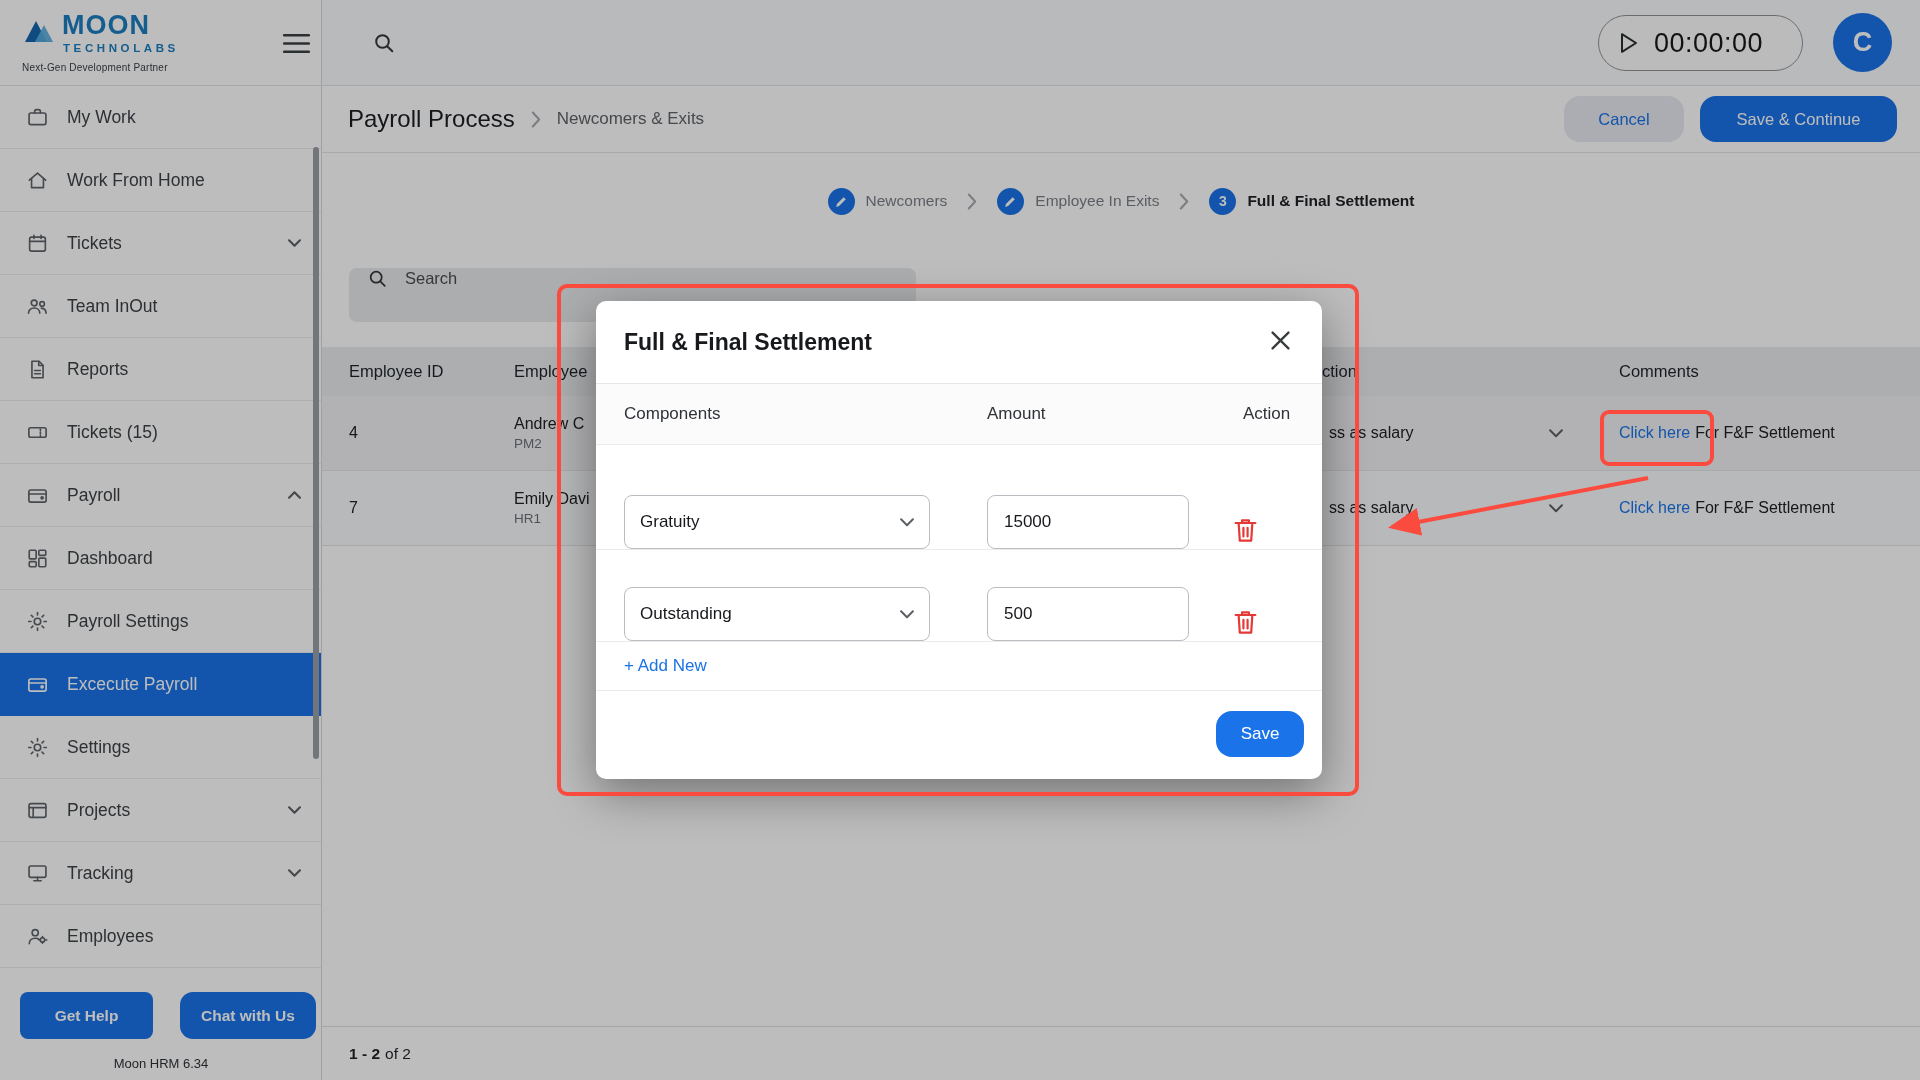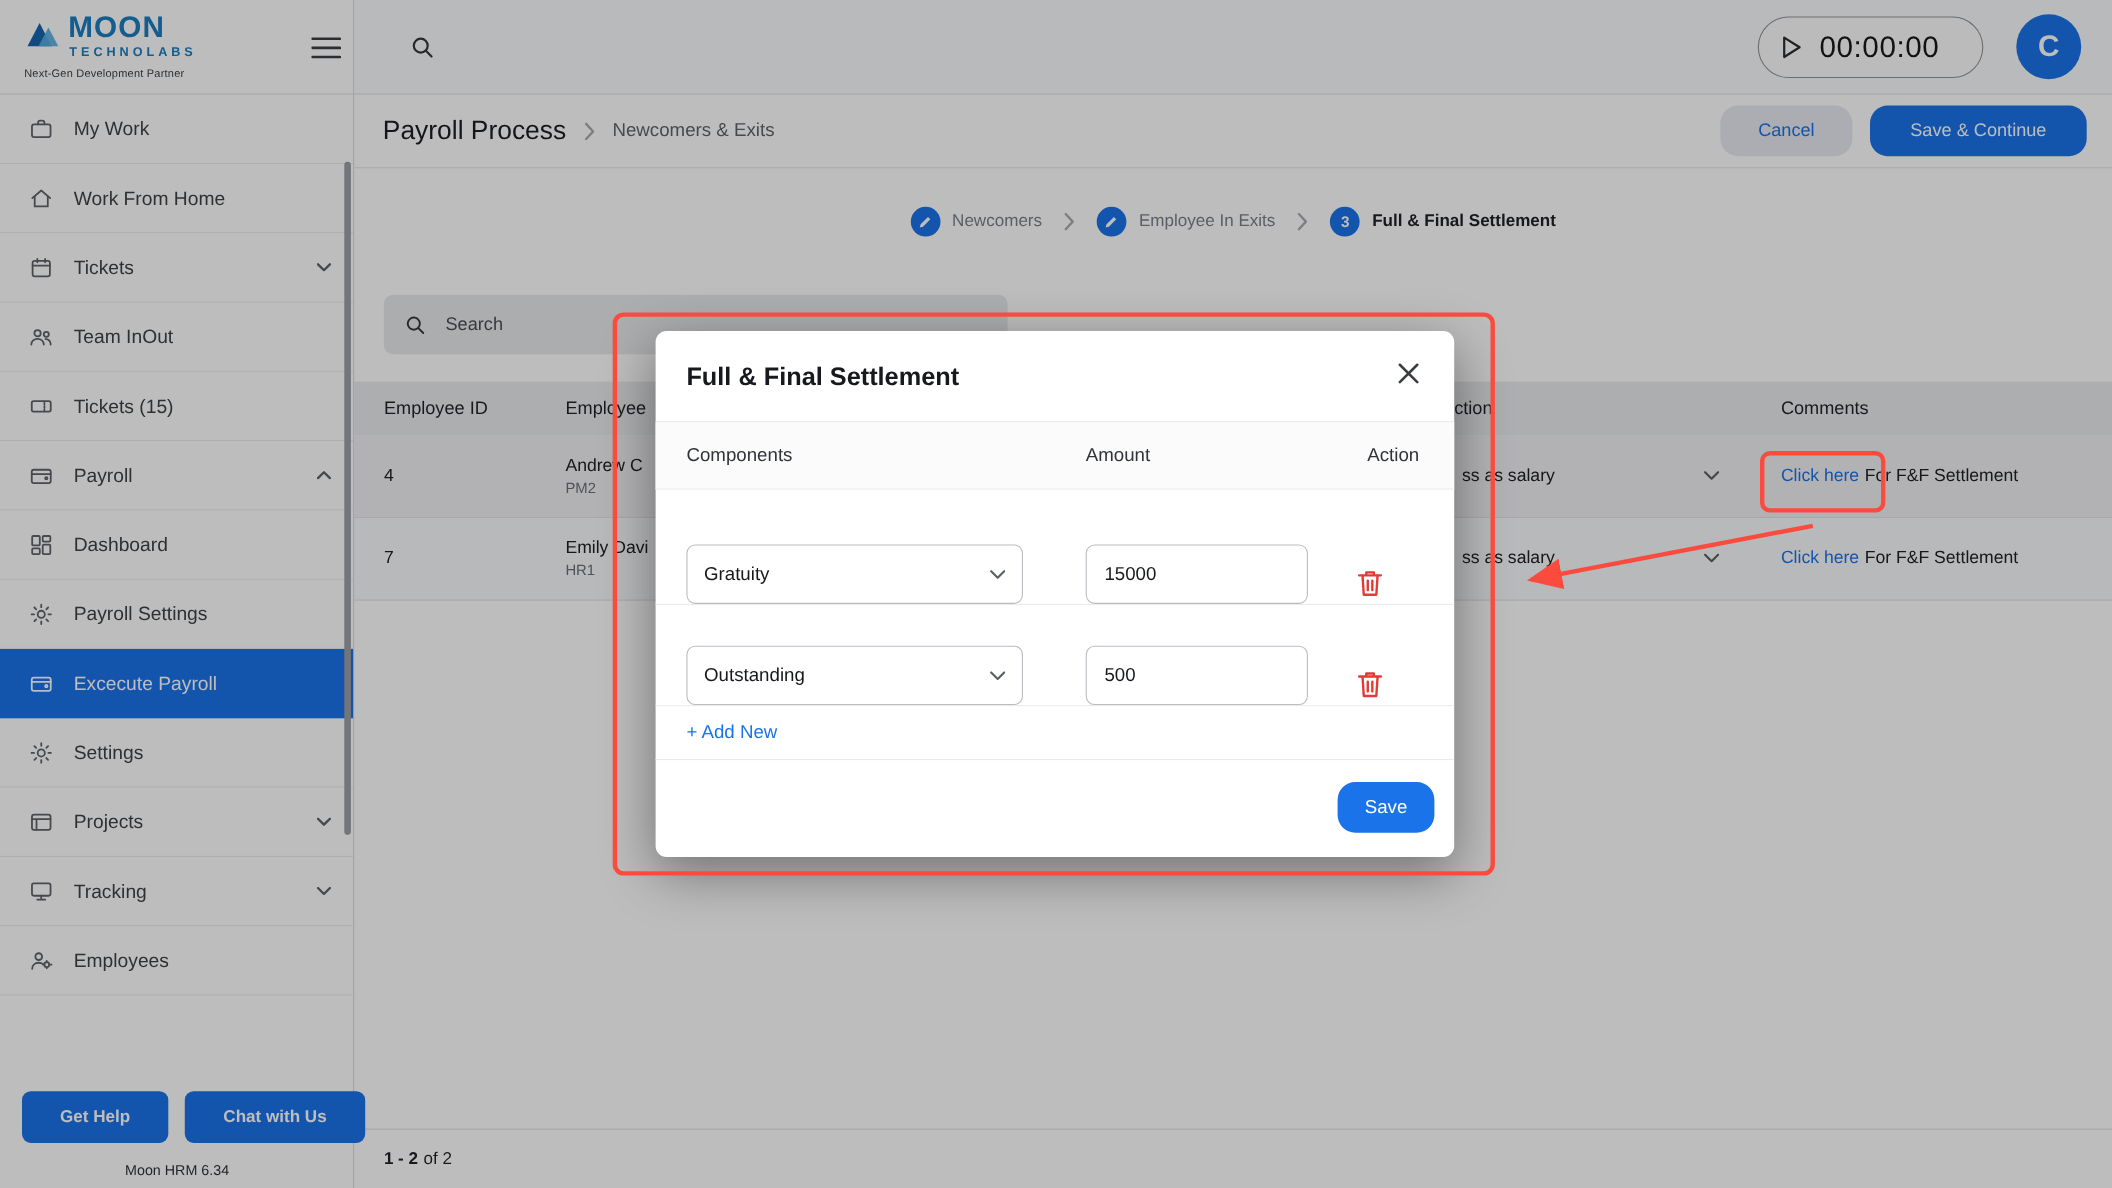--- a/index.html
+++ b/index.html
@@ -22,21 +22,21 @@
   .sb-item .ic { width: 23px; height: 23px; stroke: #5f6368; fill: none; stroke-width: 1.7; stroke-linecap: round; stroke-linejoin: round; flex: 0 0 auto; }
   .sb-label { flex: 1 1 auto; white-space: nowrap; overflow: hidden; }
   .chev { width: 13px; height: 8px; stroke: #5f6368; stroke-width: 2; fill: none; stroke-linecap: round; stroke-linejoin: round; }
   .chev.up { transform: rotate(180deg); }
   .sb-item.active { background: #1a73e8; color: #fff; border-bottom: none; }
   .sb-item.active .ic { stroke: #fff; }
   .sb-thumb { position: absolute; left: 313px; top: 147px; width: 6px; height: 612px; border-radius: 3px; background: #9aa0a6; }
   .sb-bottom { position: absolute; top: 992px; left: 0; width: 100%; }
   .sb-btn { position: absolute; height: 47px; border: none; border-radius: 8px; background: #1a73e8; color: #fff; font-size: 15.5px; font-family: inherit; font-weight: 600; cursor: pointer; }
   .btn-help { left: 20px; width: 133px; }
-  .btn-chat { left: 168px; width: 164px; }
+  .btn-chat { left: 180px; width: 136px; border-radius: 13px; }
   .sb-version { position: absolute; top: 1056px; left: 0; width: 322px; text-align: center; font-size: 13px; color: #2f3338; }
   
   .topbar { position: absolute; left: 322px; right: 0; top: 0; height: 86px; background: #fafbfc; border-bottom: 1px solid #e2e3e5; z-index: 1; }
   .tb-search { position: absolute; left: 50px; top: 31px; cursor: pointer; }
   .search-ic { width: 24px; height: 24px; stroke: #35383c; stroke-width: 2; fill: none; stroke-linecap: round; }
   .timer-pill { position: absolute; right: 117px; top: 15px; width: 205px; height: 56px; border: 1.5px solid #8f9398; border-radius: 28px; background: #fdfdfd; display: flex; align-items: center; padding: 0 20px; gap: 15px; cursor: pointer; }
   .play { width: 20px; height: 22px; stroke: #2b2e31; stroke-width: 2; fill: none; stroke-linejoin: round; }
   .timer-text { font-size: 27px; color: #17191c; letter-spacing: .5px; }
   .avatar { position: absolute; right: 28px; top: 13px; width: 59px; height: 59px; border-radius: 50%; background: #1a73e8; color: #fff; font-size: 27px; font-weight: bold; display: flex; align-items: center; justify-content: center; cursor: pointer; }
   
@@ -49,21 +49,21 @@
   .btn-cancel { position: absolute; right: 236px; top: 10px; width: 120px; height: 46px; background: #e7eaf0; color: #1a73e8; }
   .btn-savecont { position: absolute; right: 23px; top: 10px; width: 197px; height: 46px; background: #1a73e8; color: #fff; }
   
   .stepper { position: absolute; left: 0; right: 0; top: 95px; height: 40px; display: flex; align-items: center; justify-content: center; gap: 20px; }
   .step { display: flex; align-items: center; gap: 11px; cursor: pointer; }
   .step-circle { width: 27px; height: 27px; border-radius: 50%; background: #1a73e8; display: flex; align-items: center; justify-content: center; color: #fff; font-size: 14px; font-weight: bold; }
   .pencil { width: 13px; height: 13px; }
   .step-label { font-size: 15.5px; color: #7a7f87; }
   .step.current .step-label { color: #1f2125; font-weight: 600; }
   
-  .search-box { position: absolute; left: 27px; top: 182px; width: 567px; height: 54px; border-radius: 8px; background: #e8eaec; display: flex; align-items: center; padding: 0 18px; gap: 15px; }
+  .search-box { position: absolute; left: 27px; top: 182px; width: 567px; height: 54px; border-radius: 8px; background: #e8eaec; display: flex; align-items: flex-start; padding: 0 18px; gap: 15px; }
   .search-box .search-ic { width: 21px; height: 21px; }
   .search-input { border: none; background: transparent; outline: none; font-family: inherit; font-size: 16.5px; color: #303336; width: 300px; }
   .search-input::placeholder { color: #4a4e52; opacity: 1; }
   
   .t-grid { display: grid; grid-template-columns: 165px 808px 297px 301px; padding-left: 27px; align-items: center; }
   .t-head { position: absolute; left: 0; right: 0; top: 261px; height: 49px; background: #e9ebee; font-size: 16.5px; font-weight: 500; color: #1f2328; }
   .t-row { position: absolute; left: 0; right: 0; height: 75px; border-bottom: 1px solid #e2e3e5; font-size: 16px; }
   .t-row.r1 { top: 310px; background: #f0f1f3; }
   .t-row.r2 { top: 385px; background: #f9fafb; }
   .cell { height: 100%; display: flex; align-items: center; }
@@ -153,20 +153,28 @@
         <svg class="ic" viewBox="0 0 24 24">
             <circle cx="8.5" cy="8.3" r="3"></circle>
             <path d="M2.6 19c0-3.2 2.6-5.4 5.9-5.4 3.2 0 5.9 2.2 5.9 5.4"></path>
             <circle cx="16.8" cy="9.3" r="2.4"></circle>
             <path d="M16 13.7c2.8.3 4.9 2.3 4.9 5.3"></path>
           </svg>
         <span class="sb-label">Team InOut</span>
       </div>
       <div class="sb-item">
         <svg class="ic" viewBox="0 0 24 24">
+            <path d="M6.2 3.4h7.4l4.2 4.2v13H6.2z"></path>
+            <path d="M13.3 3.6v4.2h4.2"></path>
+            <path d="M9 13h6M9 16.4h6"></path>
+          </svg>
+        <span class="sb-label">Reports</span>
+      </div>
+      <div class="sb-item">
+        <svg class="ic" viewBox="0 0 24 24">
             <rect x="3" y="7" width="18" height="10" rx="1.8"></rect>
             <path d="M15 8.5v1.6M15 11.7v1.6M15 14.9v1.1"></path>
           </svg>
         <span class="sb-label">Tickets (15)</span>
       </div>
       <div class="sb-item">
         <svg class="ic" viewBox="0 0 24 24">
             <rect x="3" y="6.3" width="18" height="12.6" rx="2"></rect>
             <path d="M3 10.4h18"></path>
             <circle cx="16.8" cy="14.4" r="1.1"></circle>

